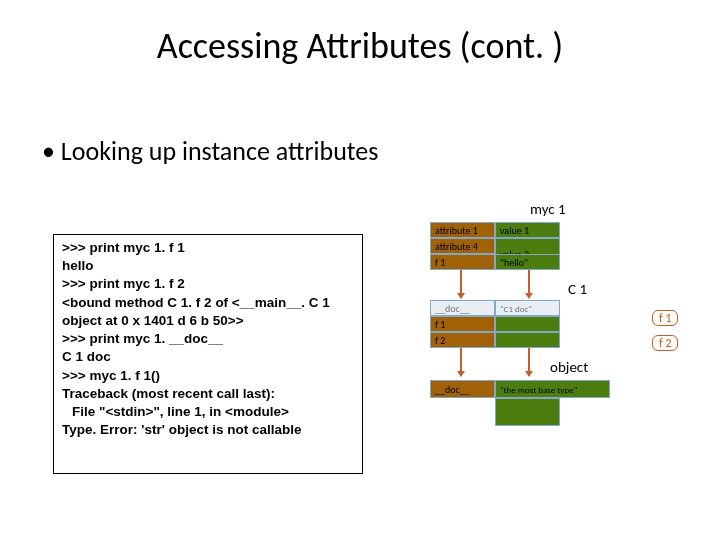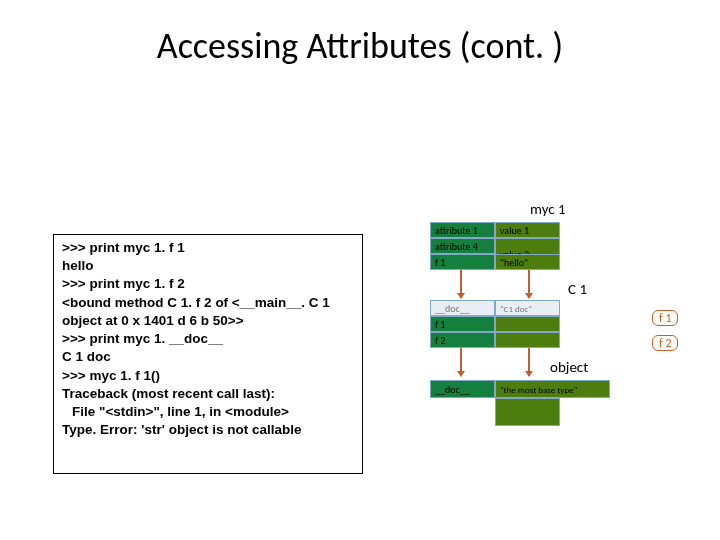--- a/index.html
+++ b/index.html
@@ -62,21 +62,21 @@
     width: 300px;
     height: 320px;
   }
   .dia-label {
     position: absolute;
     font-size: 15px;
   }
   .box {
     position: absolute;
     border: 1px solid #7fa8c9;
-    background: #15803d;
+    background: #a16207;
     box-sizing: border-box;
     display: flex;
     align-items: center;
     padding-left: 4px;
     font-size: 10px;
     white-space: nowrap;
   }
   .box.white { background: #4d7c0f; }
   .box.faded { background: #e9eef4; color:#777; }
   .quoted { font-size: 9px; }
@@ -105,20 +105,21 @@
     border-top: 6px solid #c06030;
   }
 </style>
 </head>
 <body>
 
 <div class="slide">
 
   <div class="title">Accessing Attributes (cont. )</div>
 
+  <div class="bullet">Looking up instance attributes</div>
 
   <div class="codebox"><span>&gt;&gt;&gt; print myc 1. f 1</span>
 <span>hello</span>
 <span>&gt;&gt;&gt; print myc 1. f 2</span>
 <span>&lt;bound method C 1. f 2 of &lt;__main__. C 1 object at 0 x 1401 d 6 b 50&gt;&gt;</span>
 <span>&gt;&gt;&gt; print myc 1. __doc__</span>
 <span>C 1 doc</span>
 <span>&gt;&gt;&gt; myc 1. f 1()</span>
 <span>Traceback (most recent call last):</span>
 <span class="indent">File "&lt;stdin&gt;", line 1, in &lt;module&gt;</span>

